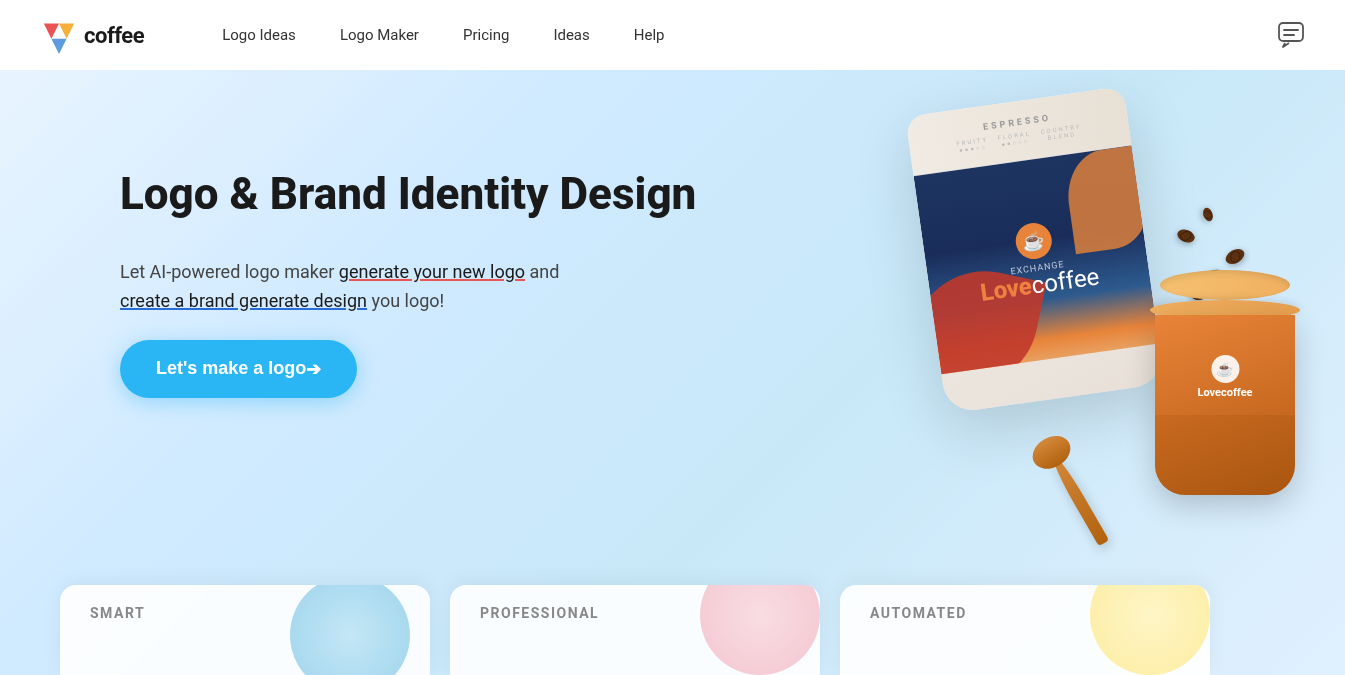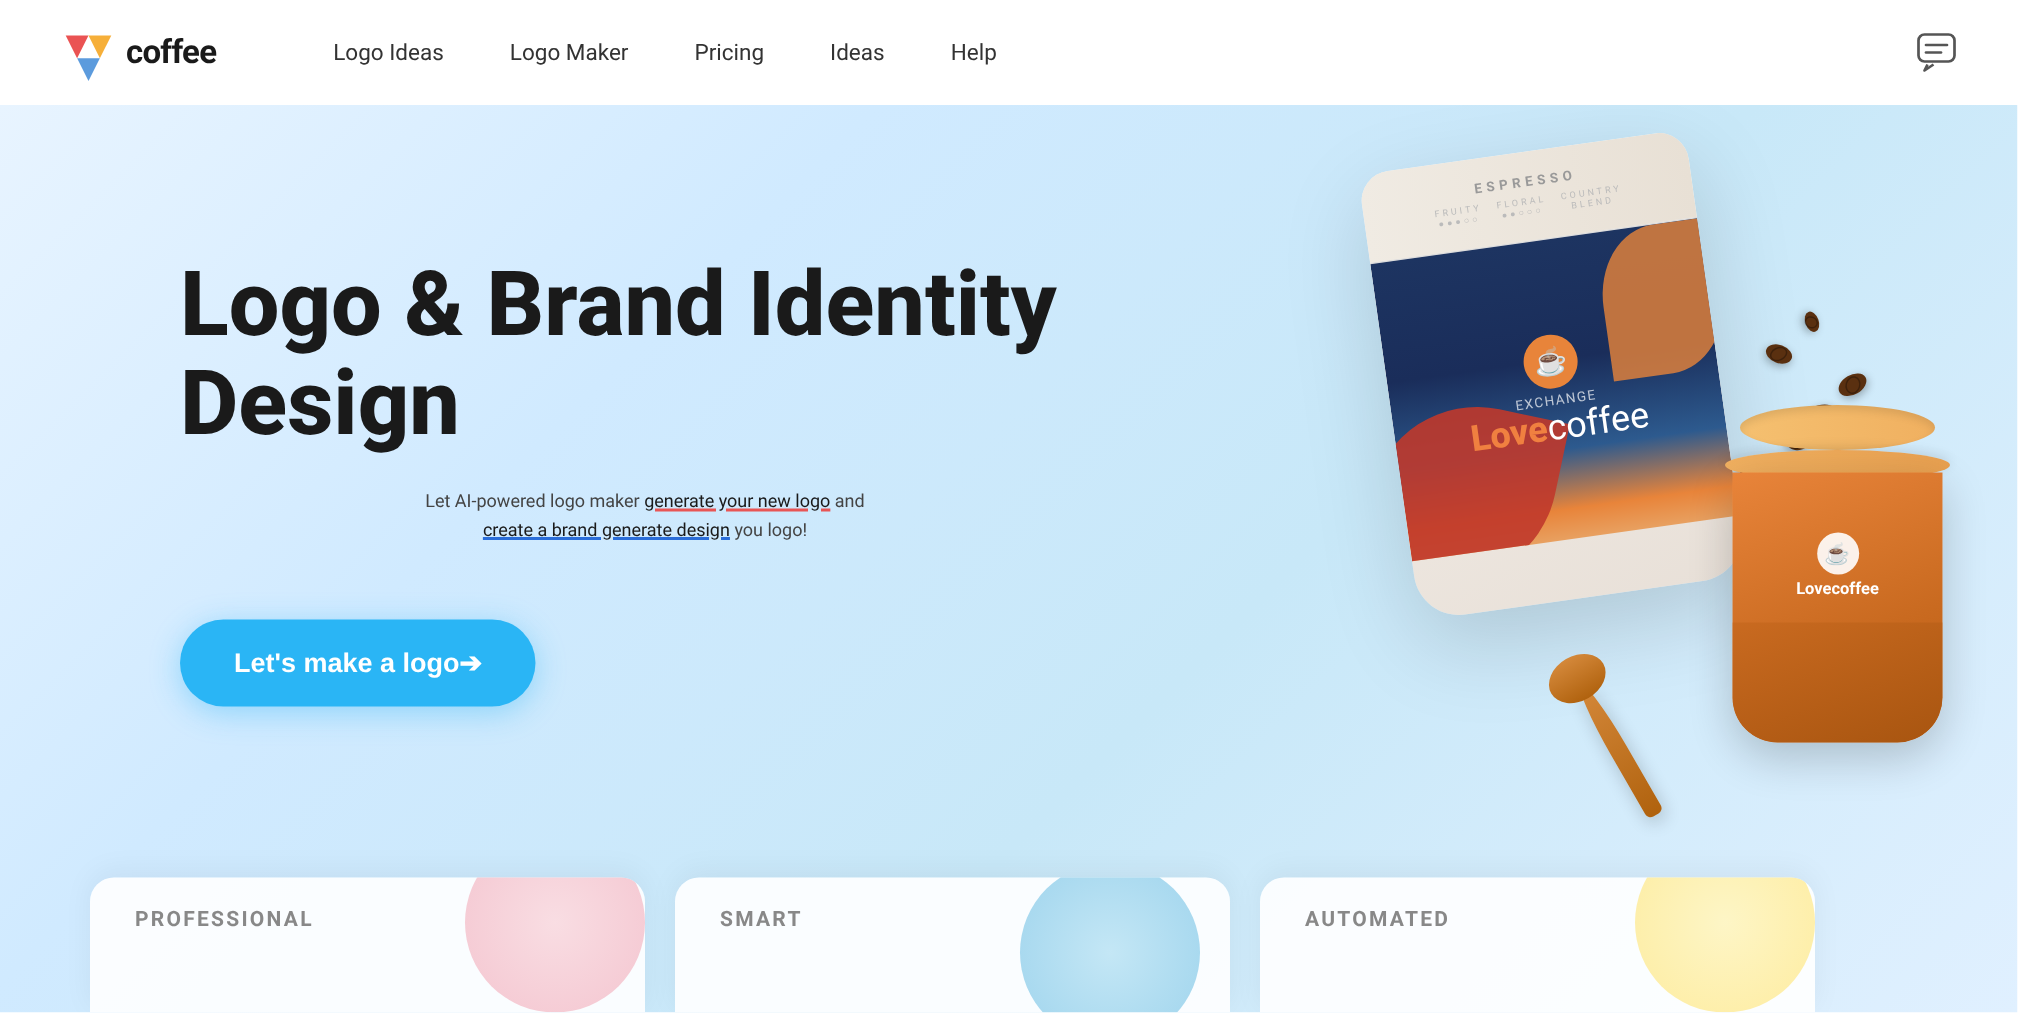--- a/index.html
+++ b/index.html
@@ -74,32 +74,31 @@
       overflow: hidden;
     }
     .hero-content {
       position: absolute;
       left: 120px;
       top: 100px;
       max-width: 620px;
       z-index: 2;
     }
     .hero-title {
-      font-size: 60px;
+      font-size: 44px;
       font-weight: 800;
       color: #1a1a1a;
       line-height: 1.1;
-      margin-bottom: 23px;
+      margin-bottom: 40px;
     }
     .hero-subtitle {
-      font-size: 12px;
+      font-size: 18px;
       color: #444;
       line-height: 1.6;
-      margin-bottom: 50px;
-      text-align: center;
+      margin-bottom: 24px;
     }
     .hero-subtitle .link-red {
       color: #1a1a1a;
       text-decoration: underline;
       text-decoration-color: #e85555;
       text-decoration-thickness: 2px;
       cursor: pointer;
     }
     .hero-subtitle .link-blue {
       color: #1a1a1a;
@@ -491,26 +490,26 @@
         <div class="cup-logo">
           <div class="cup-logo-circle">☕</div>
           <div class="cup-brand-text">Lovecoffee</div>
         </div>
       </div>
     </div>
 
   </div>
 
   <div class="bottom-cards">
+    <div class="card card-smart">
+      <span class="card-label">SMART</span>
+      <div class="card-blob"></div>
+    </div>
     <div class="card card-professional">
       <span class="card-label">PROFESSIONAL</span>
-      <div class="card-blob"></div>
-    </div>
-    <div class="card card-smart">
-      <span class="card-label">SMART</span>
       <div class="card-blob"></div>
     </div>
     <div class="card card-automated">
       <span class="card-label">AUTOMATED</span>
       <div class="card-blob"></div>
     </div>
   </div>
 
 </div>
 

